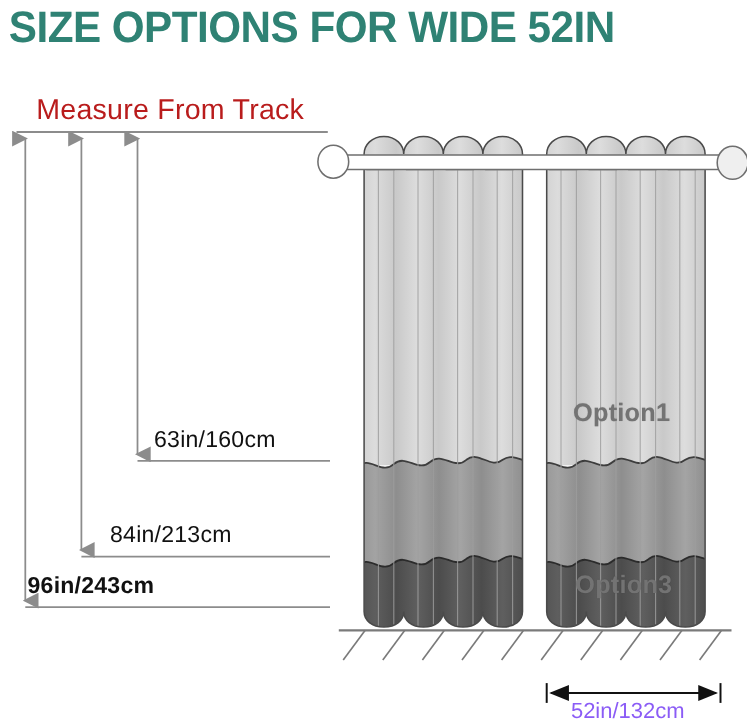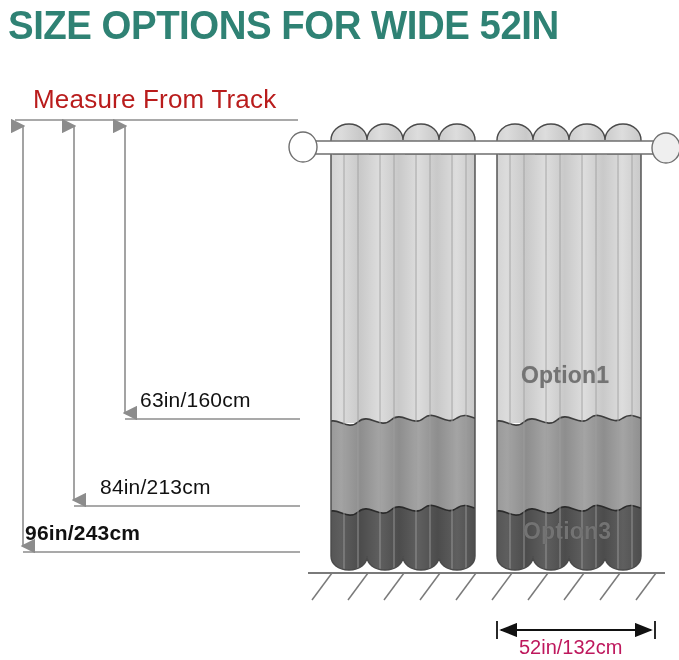--- a/index.html
+++ b/index.html
@@ -77,21 +77,21 @@
     text-shadow: 0 0 1px rgba(0,0,0,0.18);
   }
 
   
   #width-text {
     position: absolute;
     left: 519px;
     top: 636px;
     font-size: 20px;
     line-height: 23px;
-    color: #be185d;
+    color: #8b5cf6;
     white-space: nowrap;
   }
 </style>
 </head>
 <body>
 
 <div id="root">
 
   <div id="title">SIZE OPTIONS FOR WIDE 52IN</div>
 

